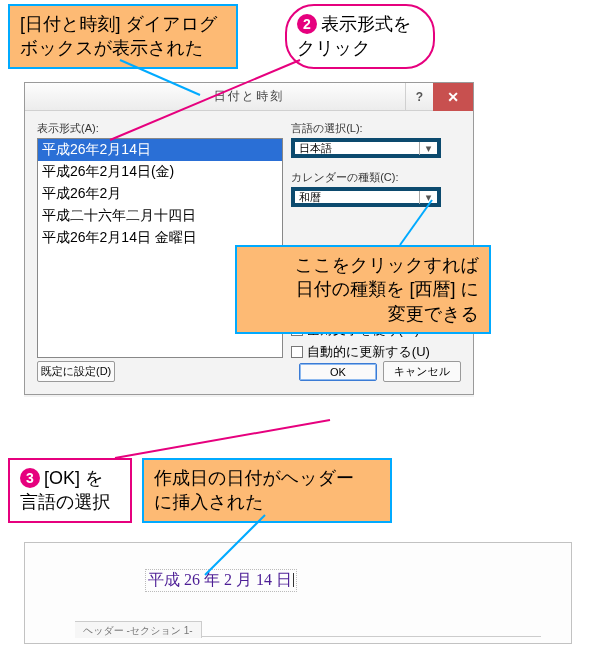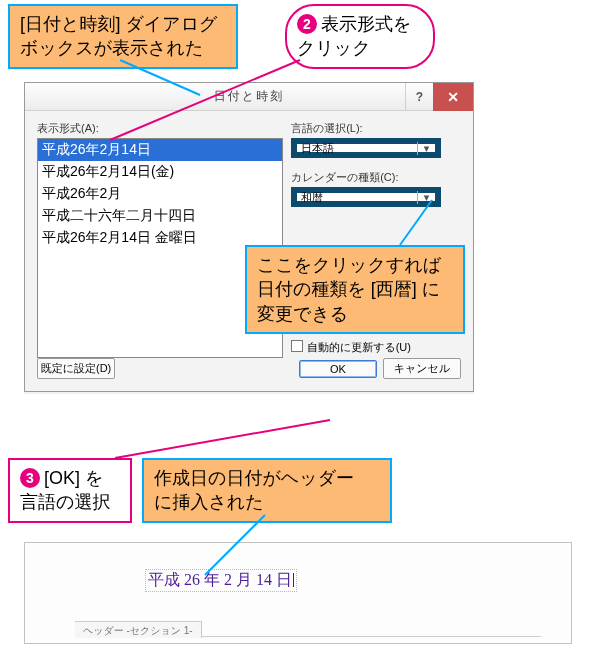--- a/index.html
+++ b/index.html
@@ -76,29 +76,29 @@
   .dlg-right { width: 42%; padding-left: 8px; }
   .field-label { font-size: 11px; margin-bottom: 2px; color:#333; }
   .listbox {
     background: #fff; border: 1px solid #888;
     height: 220px; overflow: hidden;
     font-size: 14px;
   }
   .listbox .item { padding: 2px 4px; white-space: nowrap; }
   .listbox .item.selected { background: #2a6fd6; color: #fff; }
   .dd {
-    background:#fff; border:6px solid #0c4a6e; height:20px;
+    background:#fff; border:4px solid #0c4a6e; height:20px;
     display:flex; align-items:center; position:relative; width: 150px;
     font-size:11px;
   }
   .dd span { padding: 0 4px; flex:1; }
   .dd .chev {
     width: 18px; text-align:center; border-left:1px solid #aaa; color:#555;
   }
-  .chk { display:flex; font-size:11px; margin-top:4px; }
+  .chk { display:flex; align-items:center; font-size:13px; margin-top:4px; }
   .chk .box {
     width:12px; height:12px; border:1px solid #777; background:#fff; margin-right:4px;
   }
   .dlg-buttons { display:flex; align-items:center; }
   .btn {
     background:#fafafa; border:1px solid #9a9a9a;
     padding:2px 0; font-size:11px; min-width:78px; text-align:center;
     border-radius:2px;
   }
   .btn.ok { border:1px solid #3a7bd5; box-shadow: inset 0 0 0 1px #8db9ef; }
@@ -193,21 +193,21 @@
     <div class="dlg-buttons">
       <div class="btn">既定に設定(D)</div>
       <div class="spacer"></div>
       <div class="btn ok">OK</div>
       <div style="width:6px"></div>
       <div class="btn">キャンセル</div>
     </div>
   </div>
 </div>
 
-<div class="callout-blue" style="left:245px; top:245px; width:220px;">
+<div class="callout-blue" style="left:235px; top:245px; width:256px;text-align:right;">
   <span style="white-space:pre-line;">ここをクリックすれば
 日付の種類を [西暦] に
 変更できる</span>
 </div>
 
 <div class="callout-blue callout-pink-border" style="left:8px; top:458px; width:124px;">
   <span class="num-circle">3</span><span style="white-space:pre-line;">[OK] を
 言語の選択</span>
 </div>
 

